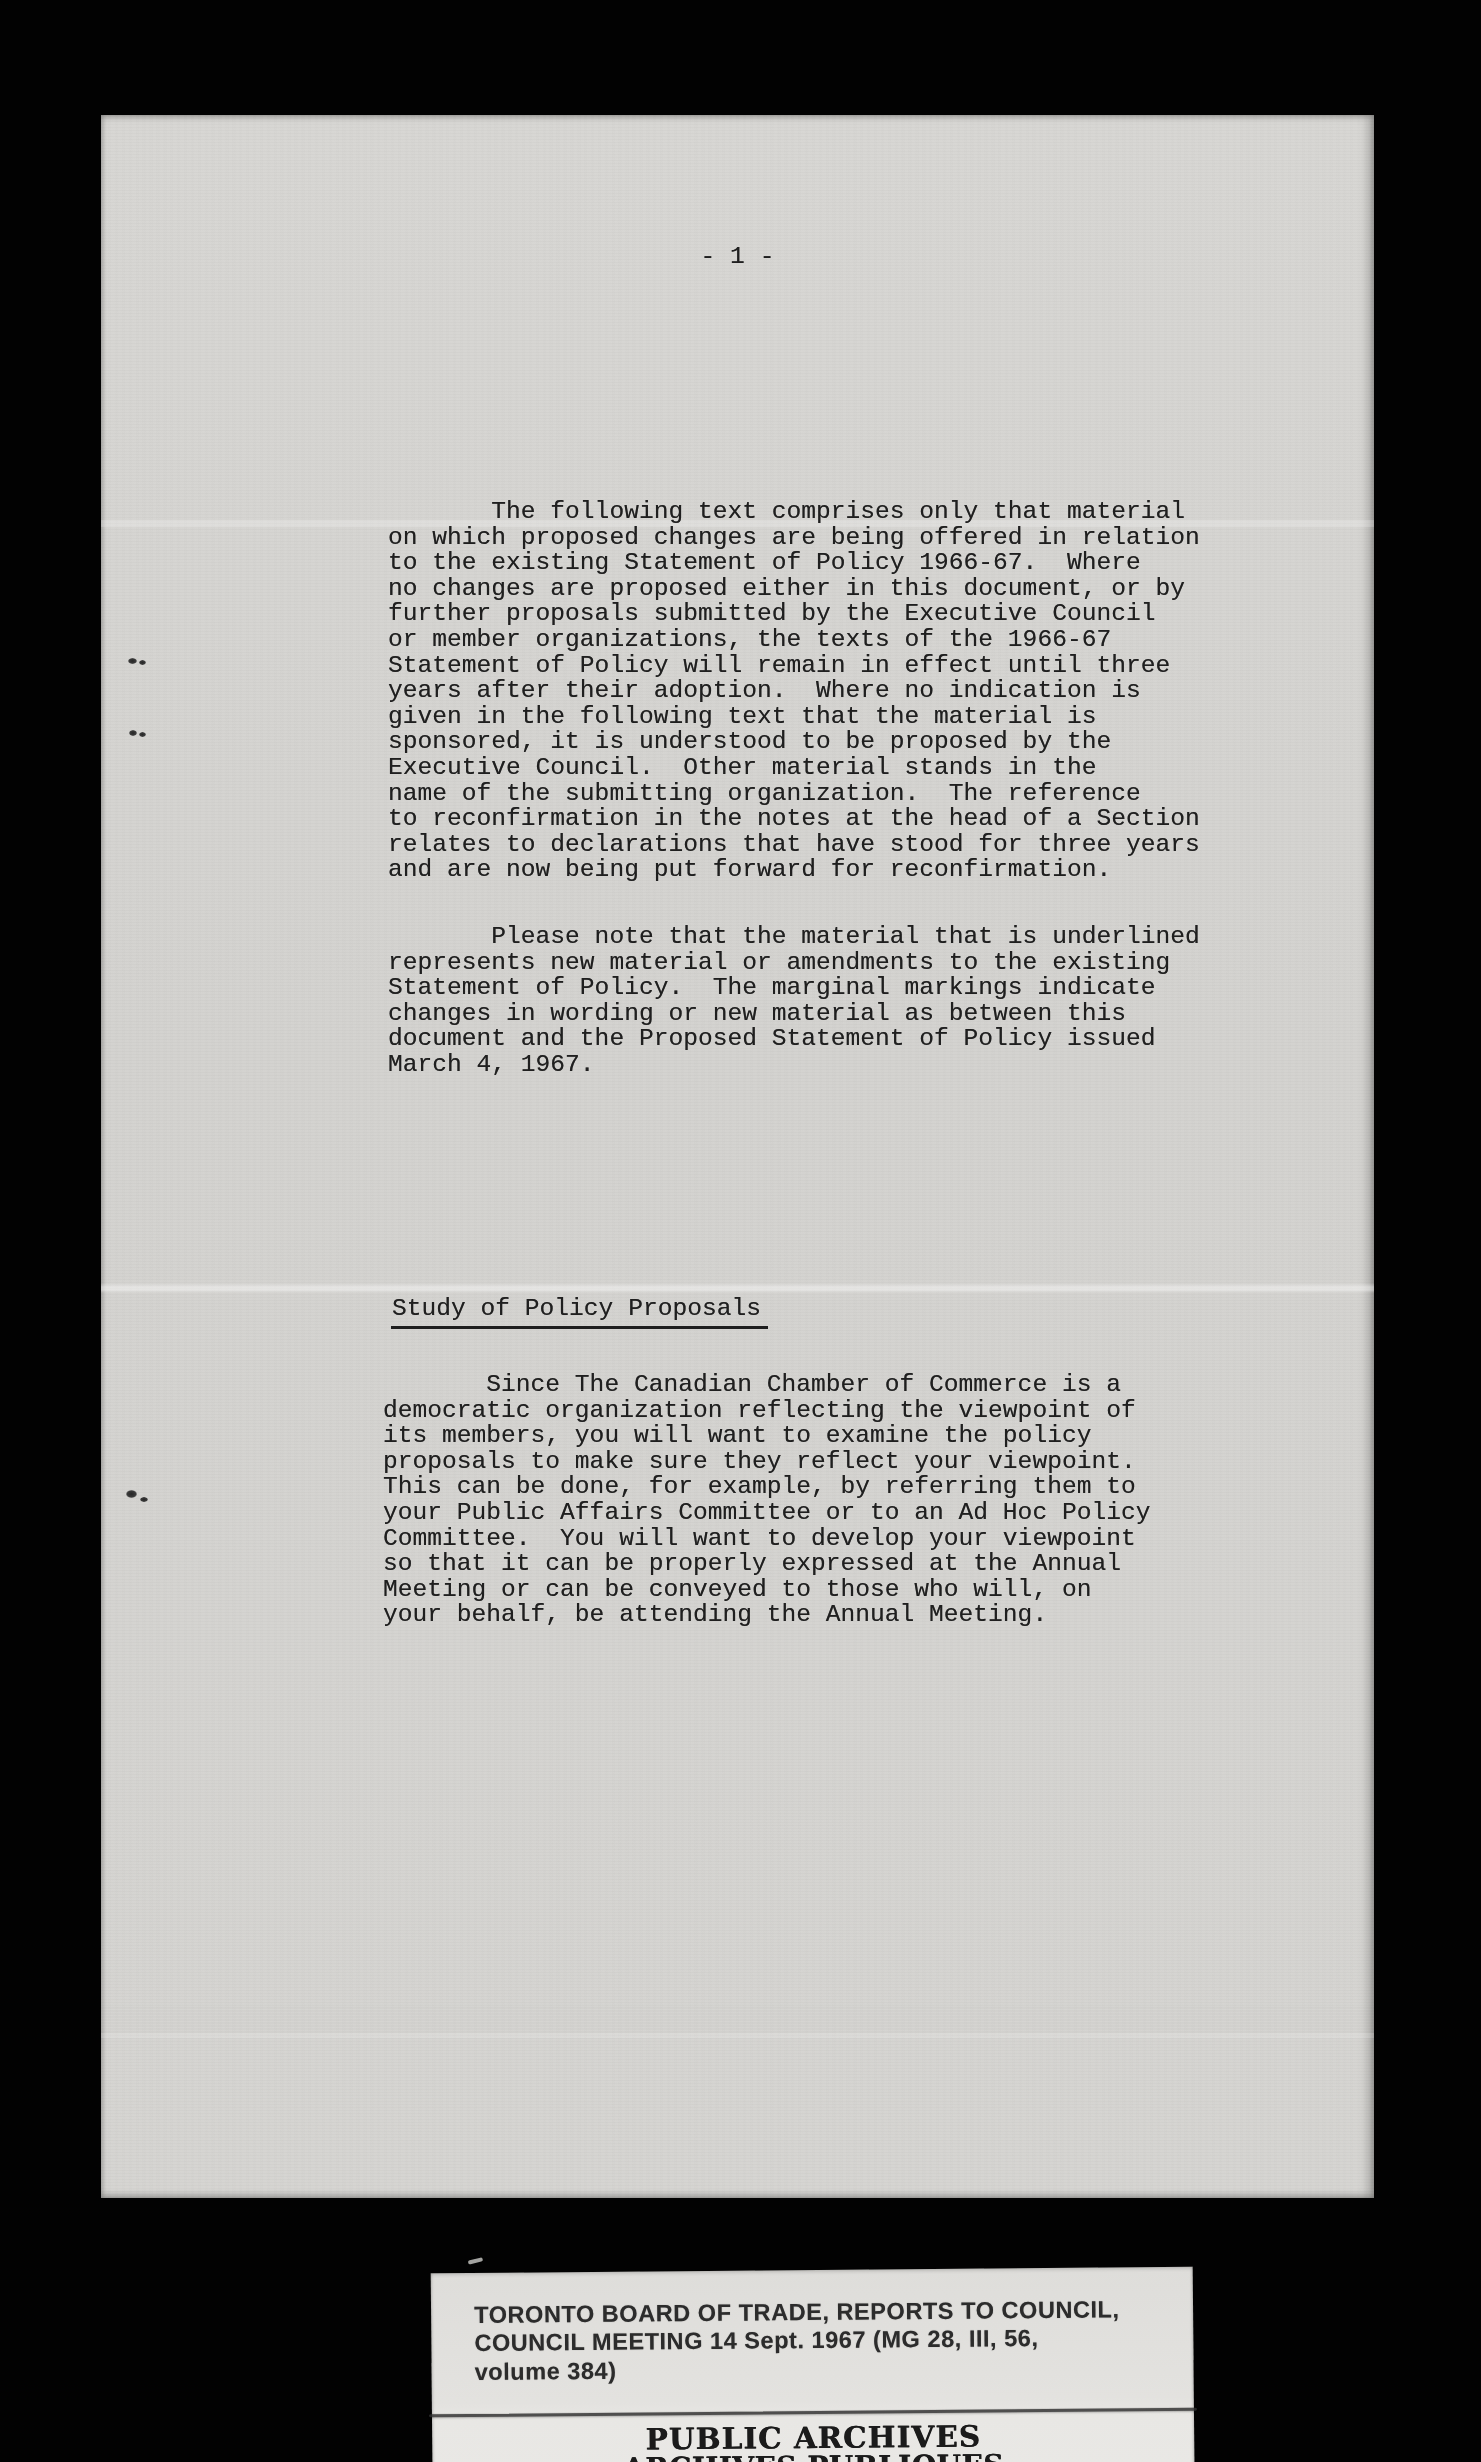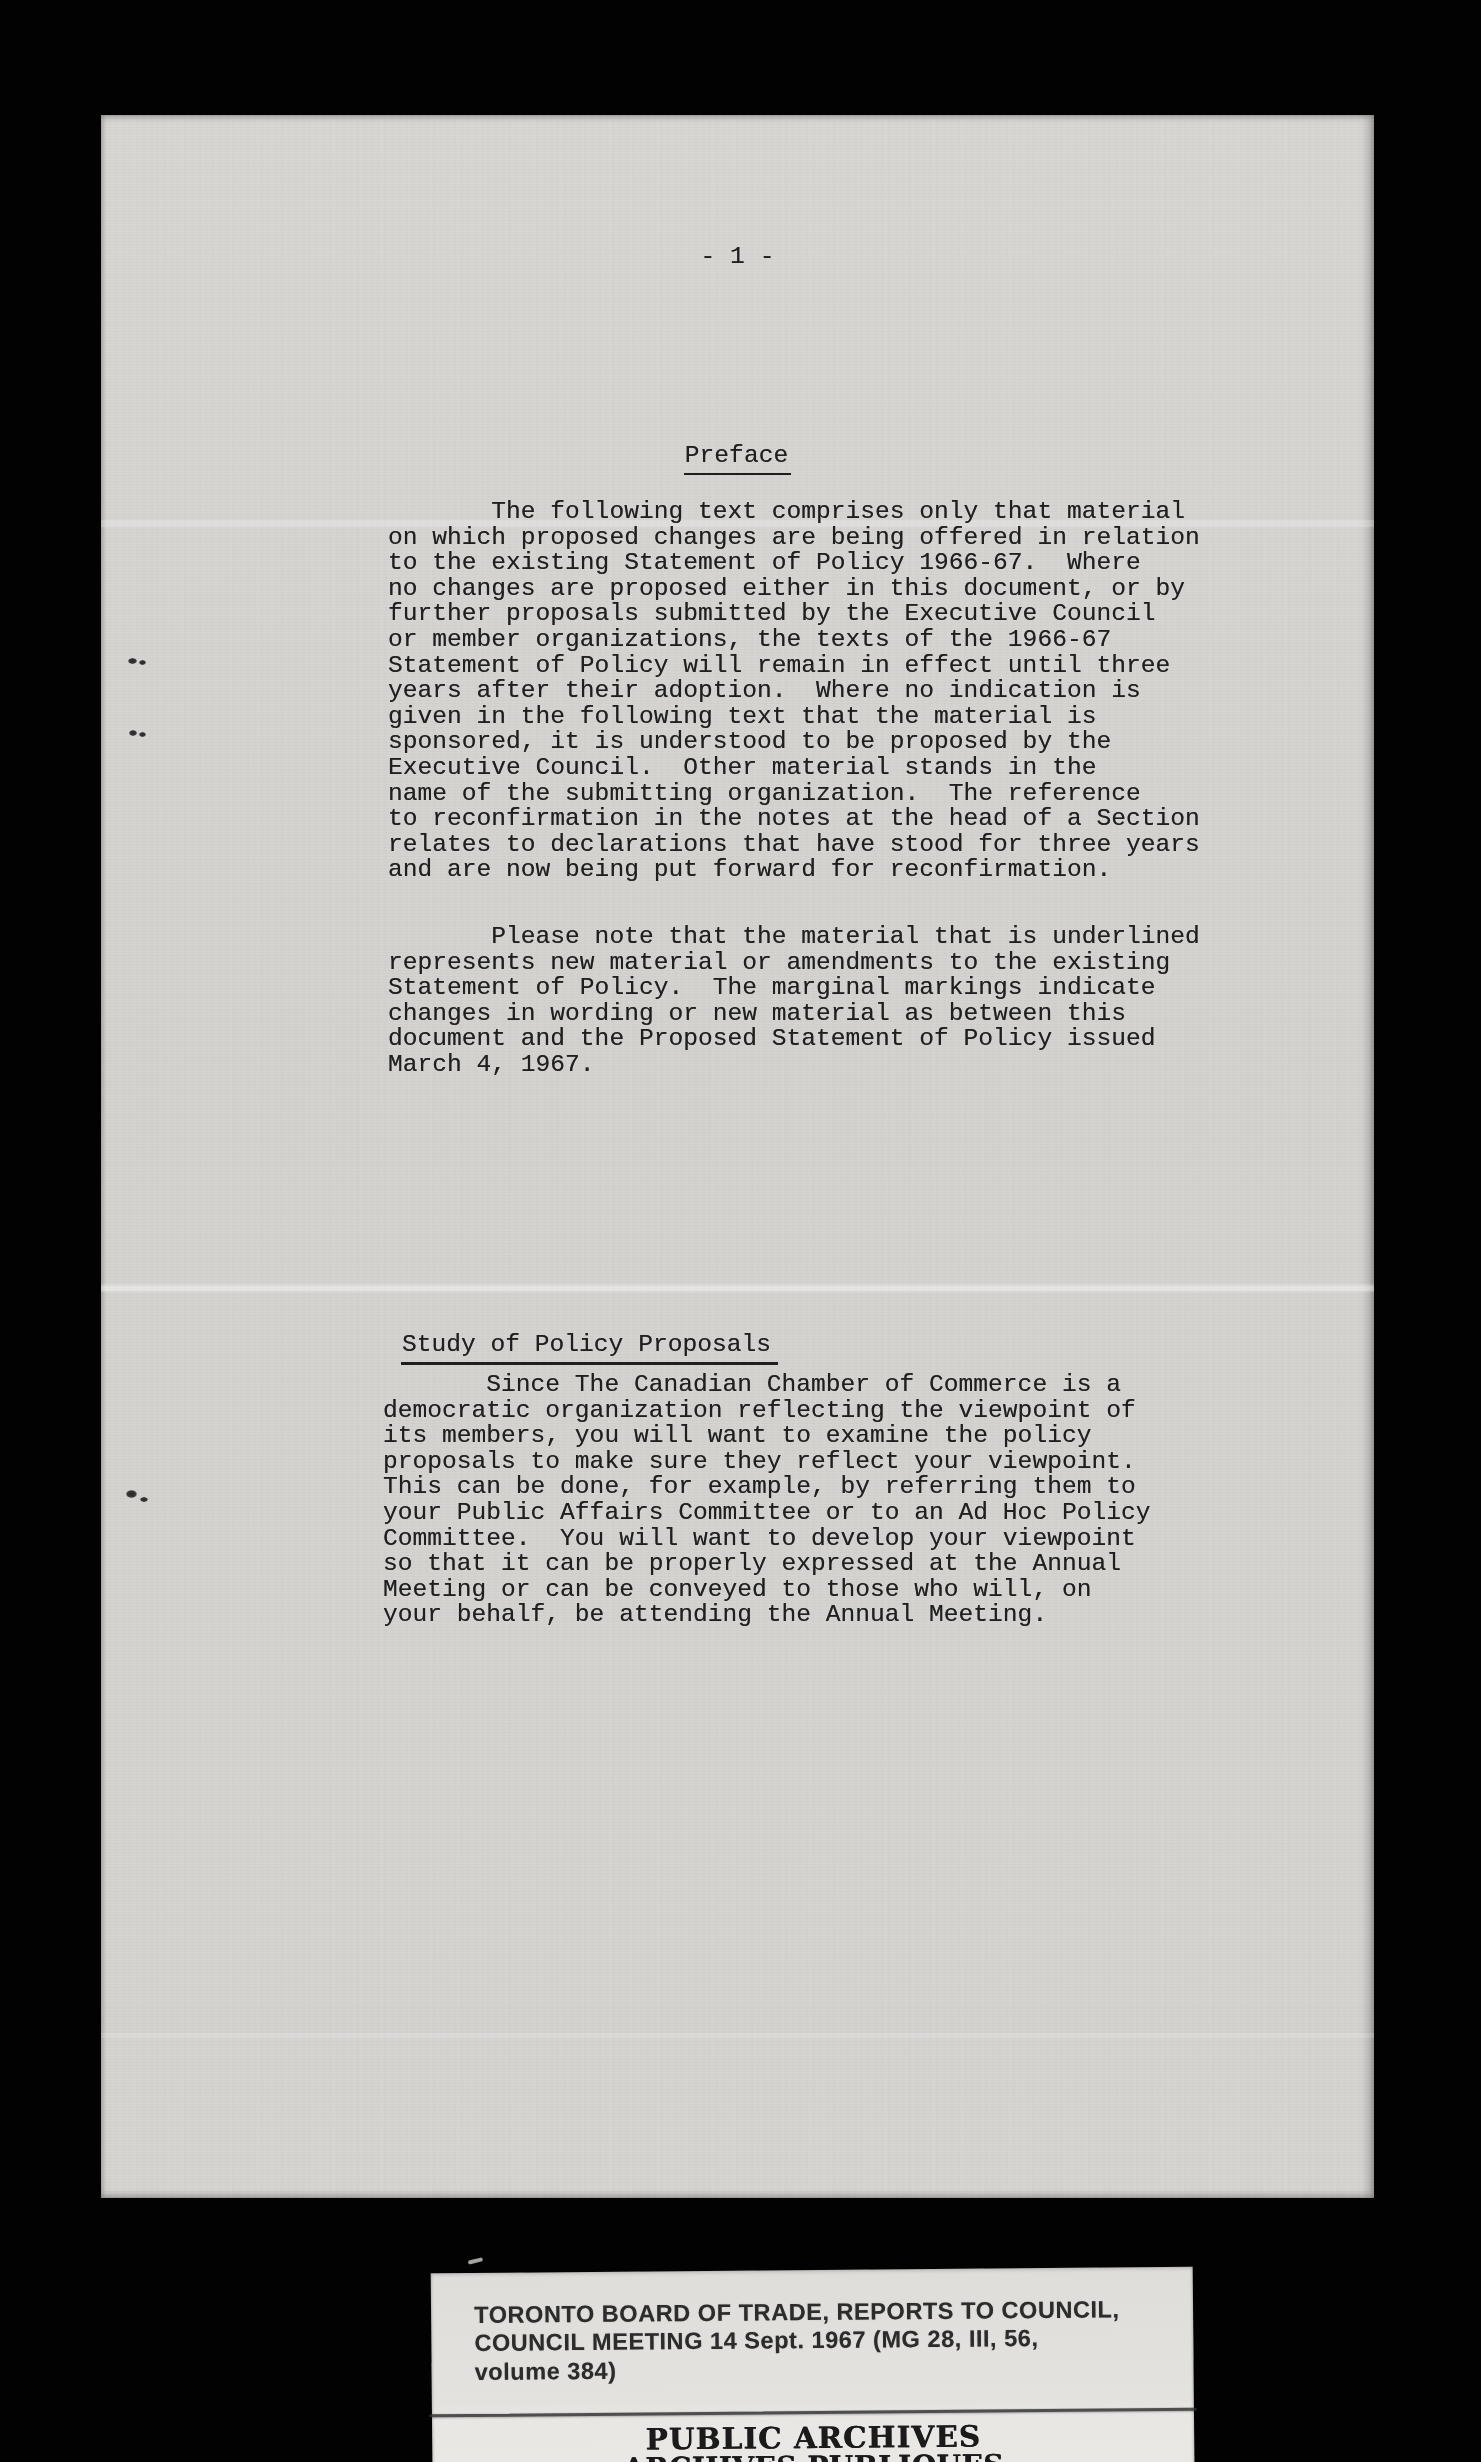--- a/index.html
+++ b/index.html
@@ -37,21 +37,21 @@
     white-space: pre;
     text-shadow: 0 0 0.5px rgba(25,25,25,0.55);
   }
   .pagenum { position: absolute; top: 129px; left: 0; width: 100%; text-align: center; }
   .h1wrap  { position: absolute; top: 328px; left: 0; width: 100%; text-align: center; }
   .underlined {
     display: inline-block;
     border-bottom: 2.5px solid #1e1e1e;
     padding: 0 3px 4.4px 1px;
   }
-  .h2wrap  { position: absolute; top: 1181px; left: 300px; margin-top: 36px; }
+  .h2wrap  { position: absolute; top: 1181px; left: 290px; }
   .h2wrap .underlined { border-bottom-width: 3px; padding-right: 6.9px; }
   .p1 { position: absolute; left: 287px; top: 384px;  }
   .p2 { position: absolute; left: 287px; top: 809px; }
   .p3 { position: absolute; left: 282px; top: 1257px; }
 
   .ink-dot {
     position: absolute;
     background: radial-gradient(ellipse at center, #262626 0%, #3a3a3a 55%, rgba(60,60,60,0) 78%);
     border-radius: 50%;
   }
@@ -106,23 +106,20 @@
 
 <div class="scan">
 
   <div class="paper">
     <div class="scanband b1"></div>
     <div class="scanband b2"></div>
     <div class="scanband b3"></div>
 
     <div class="typewriter pagenum">- 1 -</div>
 
-    <div class="h1wrap">
-      <span class="typewriter underlined">Preface</span>
-    </div>
 
     <div class="typewriter p1">       The following text comprises only that material
 on which proposed changes are being offered in relation
 to the existing Statement of Policy 1966-67.  Where
 no changes are proposed either in this document, or by
 further proposals submitted by the Executive Council
 or member organizations, the texts of the 1966-67
 Statement of Policy will remain in effect until three
 years after their adoption.  Where no indication is
 given in the following text that the material is

